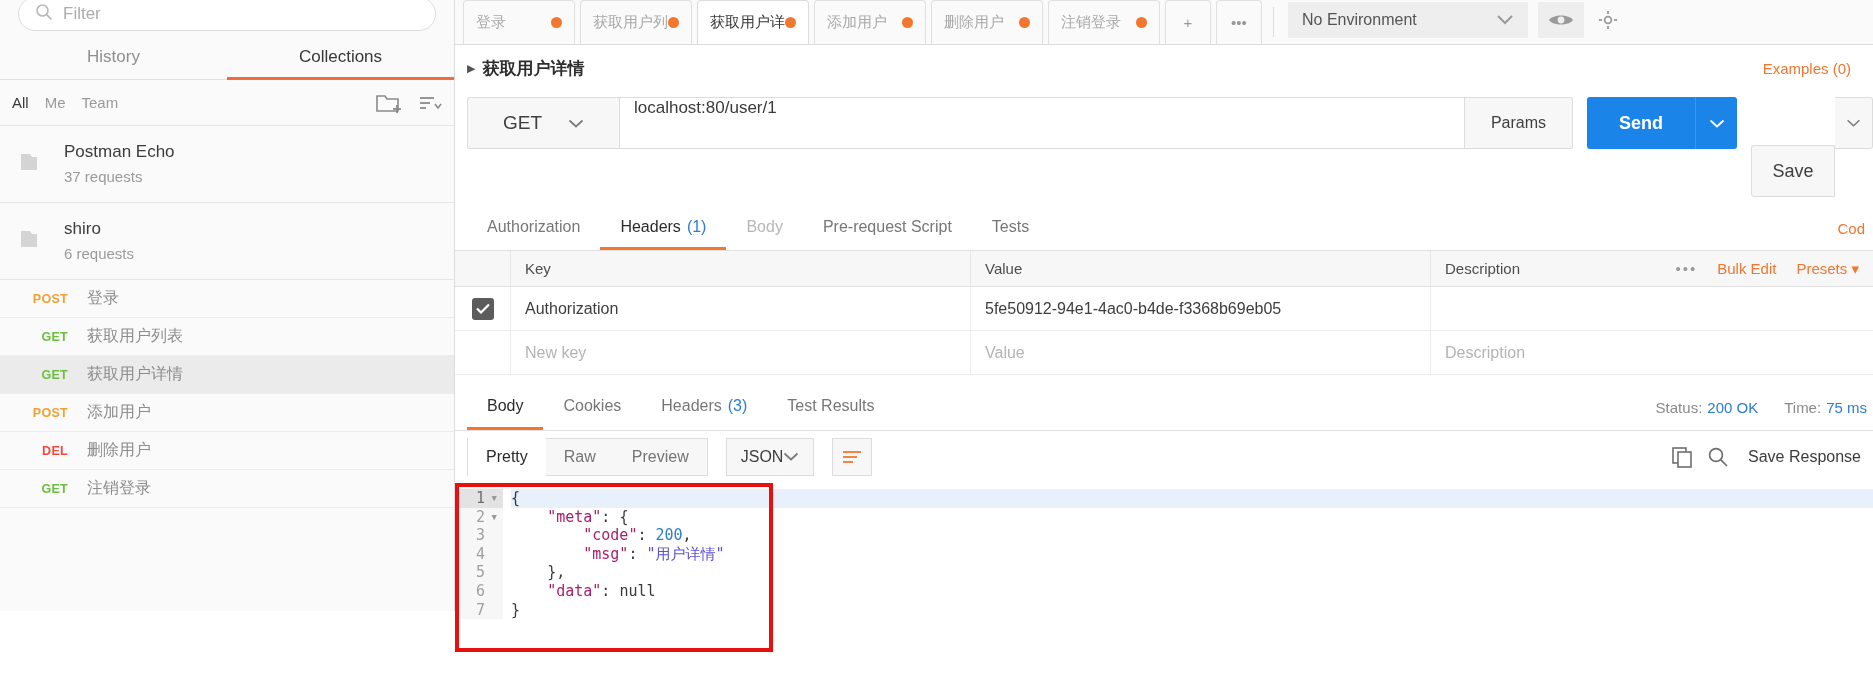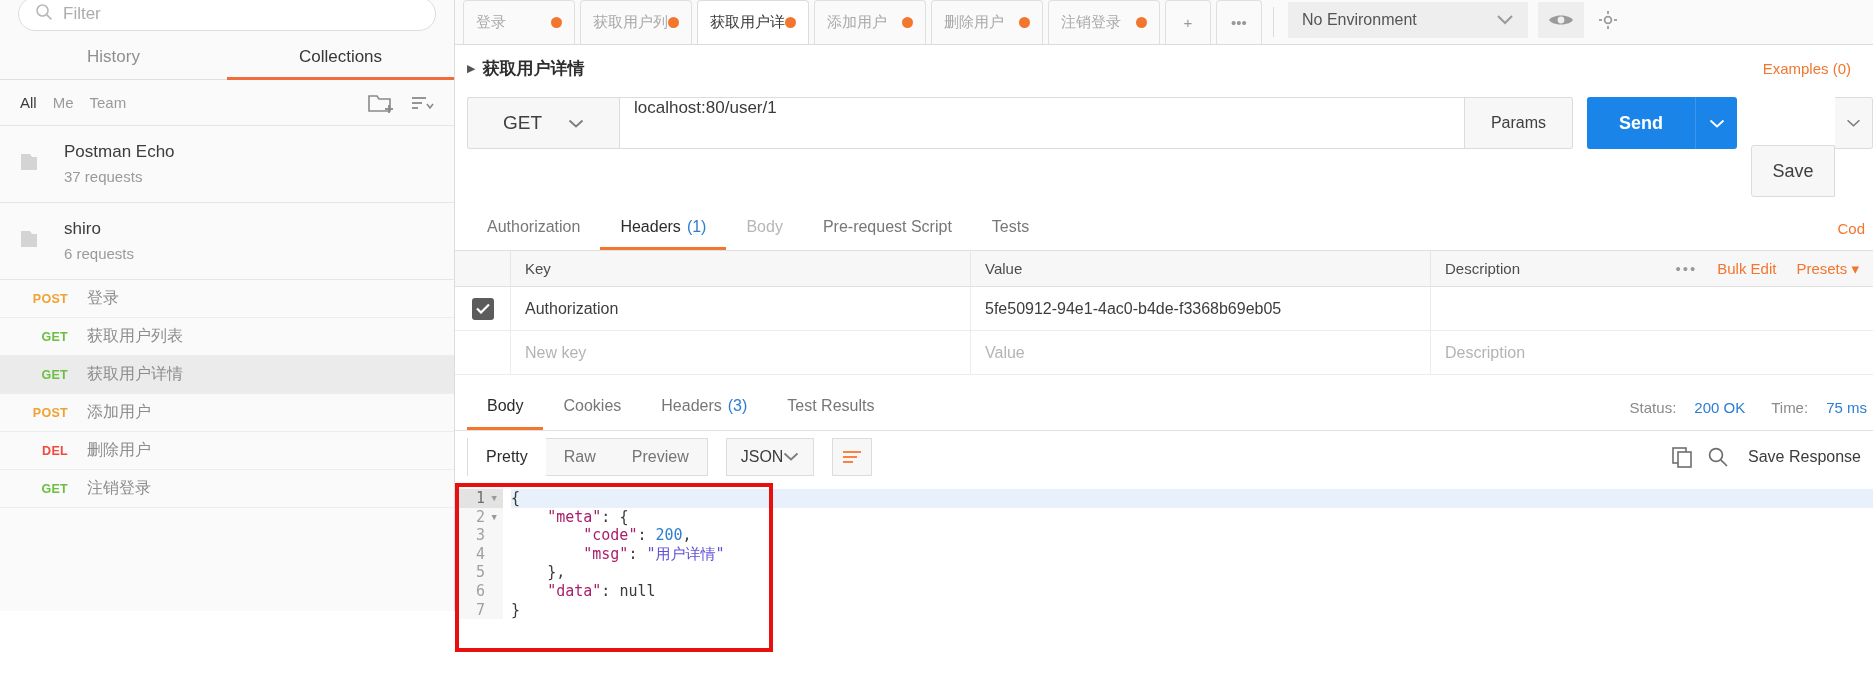--- a/index.html
+++ b/index.html
@@ -33,21 +33,21 @@
   .sb-tabs { display: flex; height: 44px; border-bottom: 1px solid #e0e0e0; }
   .sb-tab {
     flex: 1; display: flex; align-items: center; justify-content: center;
     font-size: 17px; color: #8f8f8f; cursor: pointer;
     border-bottom: 3px solid transparent;
     height: 44px;
   }
   .sb-tab.active { color: #373737; border-bottom-color: #f26b3a; }
   .sb-filters {
     height: 46px; display: flex; align-items: center; gap: 16px;
-    padding: 0 20px; border-bottom: 1px solid #e6e6e6;
+    padding: 0 12px; border-bottom: 1px solid #e6e6e6;
   }
   .sb-filters .chip { font-size: 15px; color: #9a9a9a; cursor: pointer; }
   .sb-filters .chip.active { color: #3b3b3b; }
   .sb-filters .spacer { flex: 1; }
   .sb-icon { color: #8a8a8a; display: flex; align-items: center; cursor: pointer; }
   .coll-list { flex: 1; overflow: hidden; }
   .coll-item {
     display: flex; align-items: center; gap: 16px;
     padding: 14px 20px; border-bottom: 1px solid #e6e6e6;
     cursor: pointer; height: 77px;
@@ -195,21 +195,21 @@
     display: flex; align-items: center; justify-content: center; cursor: pointer;
   }
 
   .resp-tabs {
     height: 46px; display: flex; align-items: stretch;
     border-bottom: 1px solid #e0e0e0; padding-left: 12px;
     margin-top: 10px;
   }
   .resp-tabs .spacer { flex: 1; }
   .resp-meta { display: flex; align-items: center; gap: 26px; font-size: 15px; color: #8a8a8a; padding-right: 6px; }
-  .resp-meta b { font-weight: normal; color: #2d7dd2; margin-left: 18px; }
+  .resp-meta b { font-weight: normal; color: #2d7dd2; margin-left: 5px; }
 
   .body-toolbar { height: 52px; display: flex; align-items: center; padding-left: 12px; gap: 0; }
   .seg {
     height: 38px; border: 1px solid #dcdcdc; background: #f7f7f7;
     display: flex; align-items: center;
   }
   .seg .it { padding: 0 18px; font-size: 16px; color: #757575; height: 38px; display: flex; align-items: center; cursor: pointer; }
   .seg .it.active { background: #fff; color: #2c2c2c; }
   .fmt-select {
     margin-left: 18px; height: 38px; border: 1px solid #dcdcdc; background: #f7f7f7;

